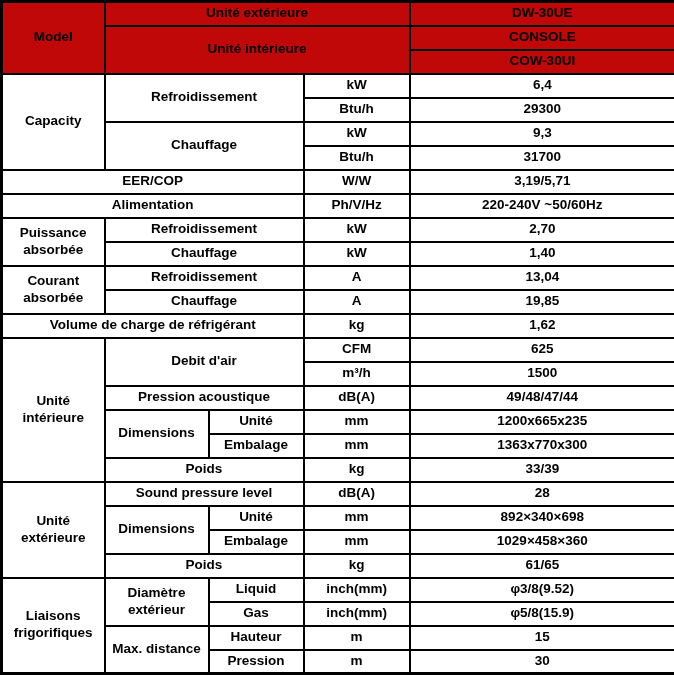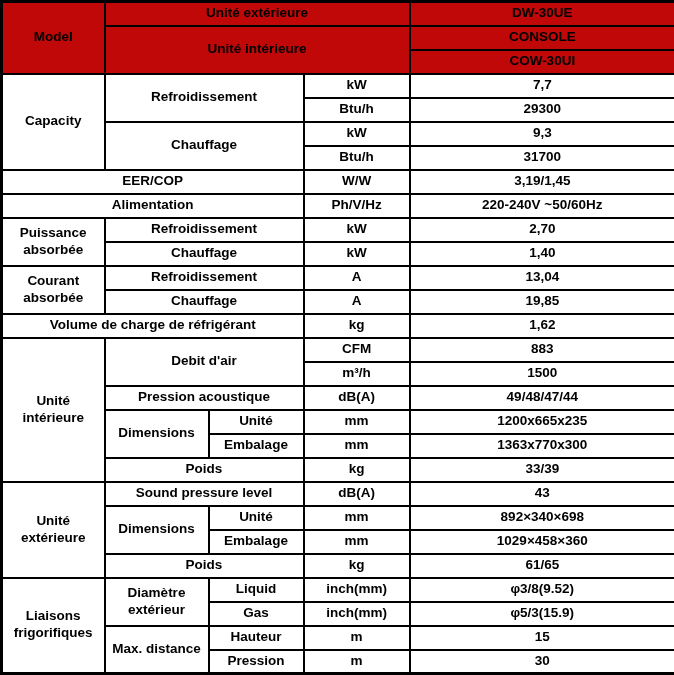--- a/index.html
+++ b/index.html
@@ -57,40 +57,40 @@
     <td class="hdr edge-right">CONSOLE</td>
   </tr>
   <tr>
     <td class="hdr edge-right">COW-30UI</td>
   </tr>
 
   <tr>
     <td rowspan="4">Capacity</td>
     <td colspan="2" rowspan="2">Refroidissement</td>
     <td>kW</td>
-    <td>7,7</td>
+    <td>6,4</td>
   </tr>
   <tr>
     <td>Btu/h</td>
     <td>29300</td>
   </tr>
   <tr>
     <td colspan="2" rowspan="2">Chauffage</td>
     <td>kW</td>
     <td>9,3</td>
   </tr>
   <tr>
     <td>Btu/h</td>
     <td>31700</td>
   </tr>
 
   <tr>
     <td colspan="3">EER/COP</td>
     <td>W/W</td>
-    <td>3,19/1,45</td>
+    <td>3,19/5,71</td>
   </tr>
 
   <tr>
     <td colspan="3">Alimentation</td>
     <td>Ph/V/Hz</td>
     <td>220-240V ~50/60Hz</td>
   </tr>
 
   <tr>
     <td rowspan="2">Puissance absorbée</td>
@@ -119,21 +119,21 @@
   <tr>
     <td colspan="3">Volume de charge de réfrigérant</td>
     <td>kg</td>
     <td>1,62</td>
   </tr>
 
   <tr>
     <td rowspan="6">Unité intérieure</td>
     <td colspan="2" rowspan="2">Debit d'air</td>
     <td>CFM</td>
-    <td>883</td>
+    <td>625</td>
   </tr>
   <tr>
     <td>m³/h</td>
     <td>1500</td>
   </tr>
   <tr>
     <td colspan="2">Pression acoustique</td>
     <td>dB(A)</td>
     <td>49/48/47/44</td>
   </tr>
@@ -151,21 +151,21 @@
   <tr>
     <td colspan="2">Poids</td>
     <td>kg</td>
     <td>33/39</td>
   </tr>
 
   <tr>
     <td rowspan="4">Unité extérieure</td>
     <td colspan="2">Sound pressure level</td>
     <td>dB(A)</td>
-    <td>43</td>
+    <td>28</td>
   </tr>
   <tr>
     <td rowspan="2">Dimensions</td>
     <td>Unité</td>
     <td>mm</td>
     <td>892×340×698</td>
   </tr>
   <tr>
     <td>Embalage</td>
     <td>mm</td>
@@ -180,21 +180,21 @@
   <tr>
     <td rowspan="4">Liaisons frigorifiques</td>
     <td rowspan="2">Diamètre extérieur</td>
     <td>Liquid</td>
     <td>inch(mm)</td>
     <td>φ3/8(9.52)</td>
   </tr>
   <tr>
     <td>Gas</td>
     <td>inch(mm)</td>
-    <td>φ5/3(15.9)</td>
+    <td>φ5/8(15.9)</td>
   </tr>
   <tr>
     <td rowspan="2">Max. distance</td>
     <td>Hauteur</td>
     <td>m</td>
     <td>15</td>
   </tr>
   <tr>
     <td>Pression</td>
     <td>m</td>

